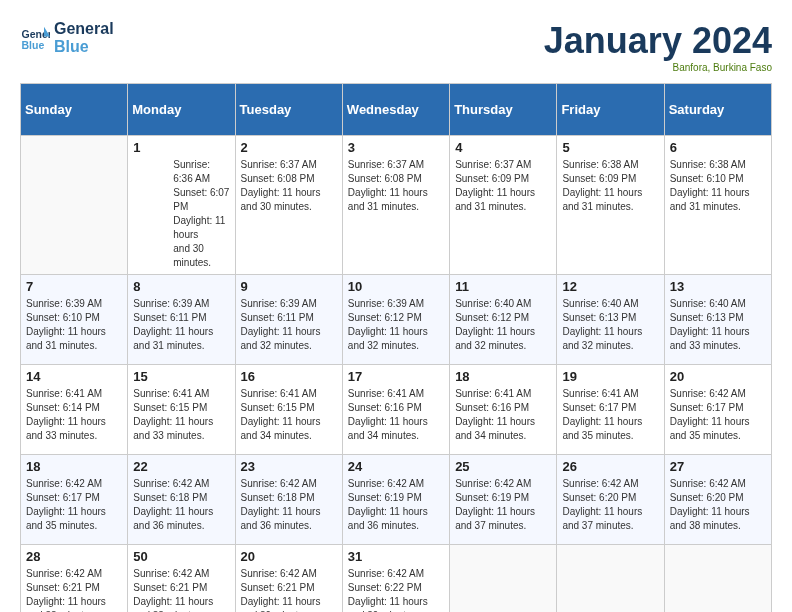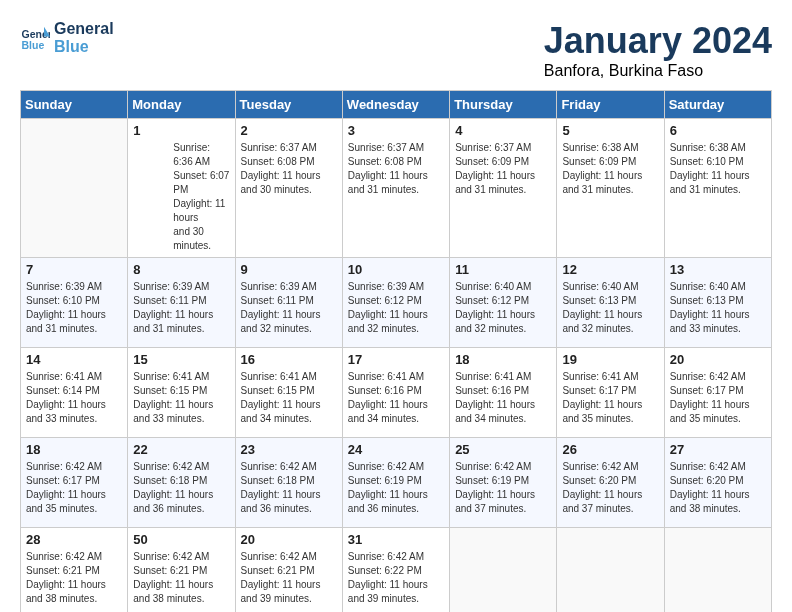--- a/index.html
+++ b/index.html
@@ -19,40 +19,40 @@
     .logo {
       display: flex;
       align-items: center;
       gap: 4px;
     }
     .logo-icon {
       width: 30px;
       height: 30px;
     }
     .title-block {
-      text-align: left;
+      text-align: right;
     }
     .calendar-title {
       font-size: 36px;
       font-weight: bold;
       color: #1a3a5c;
     }
     .calendar-subtitle {
-      font-size: 16px;
-      color: #000000;
+      font-size: 10px;
+      color: #4d7c0f;
     }
     table {
       width: 100%;
       border-collapse: collapse;
       font-size: 11px;
     }
     thead tr th {
       background-color: #2b6cb0;
       color: white;
-      padding: 6px 4px;
+      padding: 18px 4px;
       text-align: left;
       font-size: 13px;
       font-weight: bold;
       border: 1px solid #ccc;
     }
     tbody tr td {
       border: 1px solid #ccc;
       vertical-align: top;
       padding: 4px 5px;
       height: 90px;

